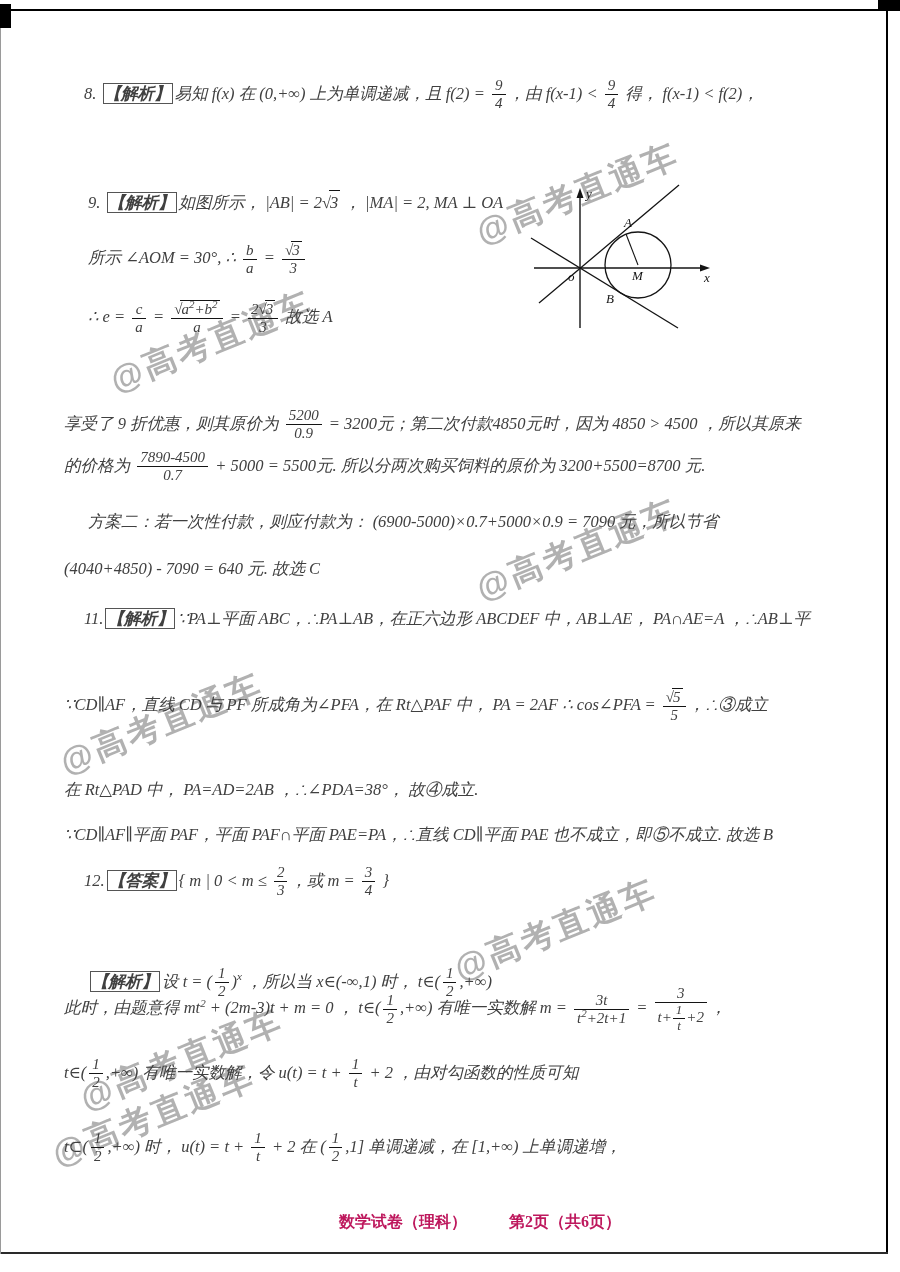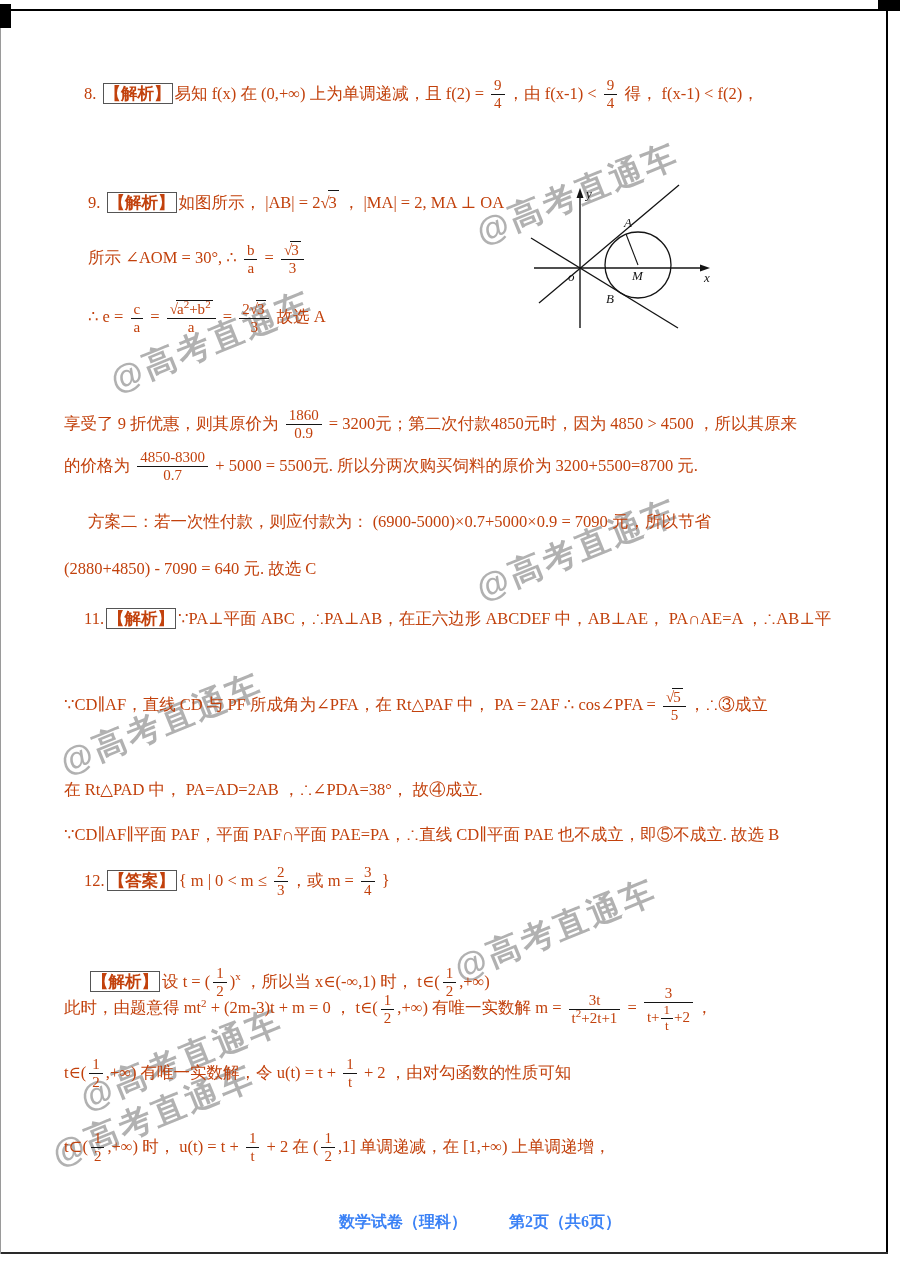--- a/index.html
+++ b/index.html
@@ -17,21 +17,21 @@
       font-size:33px;font-weight:700;letter-spacing:3px;white-space:nowrap;
       color:rgba(100,100,100,0.50);transform:rotate(-22deg);transform-origin:left center;}
   .wm1{left:478px;top:212px;}
   .wm2{left:112px;top:360px;}
   .wm3{left:478px;top:568px;}
   .wm4{left:62px;top:742px;}
   .wm5{left:456px;top:948px;}
   .wm6{left:82px;top:1078px;}
   .wm7{left:54px;top:1134px;}
   
-  .ln{position:absolute;left:64px;right:26px;font-size:16.5px;line-height:1.5;color:#c2410c;}
+  .ln{position:absolute;left:64px;right:26px;font-size:16.5px;line-height:1.5;color:#404040;font-style:italic;}
   .ln-p8l1{top:77px;left:84px;}
   .ln-p8l2{top:142px;}
   .ln-p9l1{top:190px;left:88px;}
   .ln-p9l2{top:241px;left:88px;}
   .ln-p9l3{top:300px;left:88px;}
   .ln-p10l1{top:379px;left:84px;}
   .ln-p10l2{top:407px;}
   .ln-p10l3{top:449px;}
   .ln-p10l4{top:510px;left:88px;}
   .ln-p10l5{top:557px;}
@@ -55,21 +55,21 @@
   .sqrt{display:inline-block;white-space:nowrap;}
   .sqrt .rad{display:inline-block;}
   .sqrt .vinc{display:inline-block;border-top:1.3px solid #141414;padding:0 2px 0 1px;margin-left:-2px;}
   sup{font-size:11px;line-height:0;}
   
   .fig{position:absolute;left:528px;top:182px;}
   .fig line, .fig circle{stroke:#141414;fill:none;}
   .flbl{font-family:"Liberation Serif","DejaVu Serif",serif;font-size:13px;font-style:italic;fill:#141414;}
   
   .footer{position:absolute;left:0;right:0;top:1212px;text-align:center;
-          font-size:16px;font-weight:700;color:#3b82f6;padding-left:60px;}
+          font-size:16px;font-weight:700;color:#be185d;padding-left:60px;}
   .fgap{display:inline-block;width:42px;}
 </style>
 </head>
 <body>
 
 <div class="page">
 
   <div class="b-top"></div>
   <div class="b-right"></div>
   <div class="b-bottom"></div>
@@ -82,24 +82,24 @@
   <div class="wm wm3">@高考直通车</div>
   <div class="wm wm4">@高考直通车</div>
   <div class="wm wm5">@高考直通车</div>
   <div class="wm wm6">@高考直通车</div>
   <div class="wm wm7">@高考直通车</div>
 
   <div class="ln ln-p8l1">8. <span class="tag">【解析】</span>易知 f(x) 在 (0,+∞) 上为单调递减，且 f(2) = <span class="frac"><span class="num">9</span><span class="den">4</span></span>，由 f(x-1) &lt; <span class="frac"><span class="num">9</span><span class="den">4</span></span> 得， f(x-1) &lt; f(2)，</div>
   <div class="ln ln-p9l1">9. <span class="tag">【解析】</span>如图所示， |AB| = 2<span class="sqrt"><span class="rad">√</span><span class="vinc">3</span></span> ， |MA| = 2, MA ⊥ OA</div>
   <div class="ln ln-p9l2">所示 ∠AOM = 30°, ∴ <span class="frac"><span class="num">b</span><span class="den">a</span></span> = <span class="frac"><span class="num"><span class="sqrt"><span class="rad">√</span><span class="vinc">3</span></span></span><span class="den">3</span></span></div>
   <div class="ln ln-p9l3">∴ e = <span class="frac"><span class="num">c</span><span class="den">a</span></span> = <span class="frac"><span class="num"><span class="sqrt"><span class="rad">√</span><span class="vinc">a<sup>2</sup>+b<sup>2</sup></span></span></span><span class="den">a</span></span> = <span class="frac"><span class="num">2<span class="sqrt"><span class="rad">√</span><span class="vinc">3</span></span></span><span class="den">3</span></span>  故选 A</div>
-  <div class="ln ln-p10l2">享受了 9 折优惠，则其原价为 <span class="frac"><span class="num">1860</span><span class="den">0.9</span></span> = 3200元；第二次付款4850元时，因为 4850 &gt; 4500 ，所以其原来</div>
-  <div class="ln ln-p10l3">的价格为 <span class="frac"><span class="num">4850-8300</span><span class="den">0.7</span></span> + 5000 = 5500元. 所以分两次购买饲料的原价为 3200+5500=8700 元.</div>
+  <div class="ln ln-p10l2">享受了 9 折优惠，则其原价为 <span class="frac"><span class="num">5200</span><span class="den">0.9</span></span> = 3200元；第二次付款4850元时，因为 4850 &gt; 4500 ，所以其原来</div>
+  <div class="ln ln-p10l3">的价格为 <span class="frac"><span class="num">7890-4500</span><span class="den">0.7</span></span> + 5000 = 5500元. 所以分两次购买饲料的原价为 3200+5500=8700 元.</div>
   <div class="ln ln-p10l4">方案二：若一次性付款，则应付款为： (6900-5000)×0.7+5000×0.9 = 7090 元，所以节省</div>
-  <div class="ln ln-p10l5">(2880+4850) - 7090 = 640 元. 故选 C</div>
+  <div class="ln ln-p10l5">(4040+4850) - 7090 = 640 元. 故选 C</div>
   <div class="ln ln-p11l1">11.<span class="tag">【解析】</span>∵PA⊥平面 ABC，∴PA⊥AB，在正六边形 ABCDEF 中，AB⊥AE， PA∩AE=A ，∴AB⊥平</div>
   <div class="ln ln-p11l4">∵CD∥AF，直线 CD 与 PF 所成角为∠PFA，在 Rt△PAF 中， PA = 2AF ∴ cos∠PFA = <span class="frac"><span class="num"><span class="sqrt"><span class="rad">√</span><span class="vinc">5</span></span></span><span class="den">5</span></span>，∴③成立</div>
   <div class="ln ln-p11l5">在 Rt△PAD 中， PA=AD=2AB ，∴∠PDA=38°， 故④成立.</div>
   <div class="ln ln-p11l6">∵CD∥AF∥平面 PAF，平面 PAF∩平面 PAE=PA，∴直线 CD∥平面 PAE 也不成立，即⑤不成立. 故选 B</div>
   <div class="ln ln-p12l1">12.<span class="tag">【答案】</span>{ m | 0 &lt; m ≤ <span class="frac"><span class="num">2</span><span class="den">3</span></span>，或 m = <span class="frac"><span class="num">3</span><span class="den">4</span></span> }</div>
   <div class="ln ln-p12l2"><span class="tag">【解析】</span>设 t = (<span class="frac"><span class="num">1</span><span class="den">2</span></span>)<sup>x</sup> ，所以当 x∈(-∞,1) 时， t∈(<span class="frac"><span class="num">1</span><span class="den">2</span></span>,+∞)</div>
   <div class="ln ln-p12l3">此时，由题意得 mt<sup>2</sup> + (2m-3)t + m = 0 ， t∈(<span class="frac"><span class="num">1</span><span class="den">2</span></span>,+∞) 有唯一实数解 m = <span class="frac"><span class="num">3t</span><span class="den">t<sup>2</sup>+2t+1</span></span> = <span class="frac"><span class="num">3</span><span class="den">t+<span class="frac"><span class="num">1</span><span class="den">t</span></span>+2</span></span>，</div>
   <div class="ln ln-p12l4">t∈(<span class="frac"><span class="num">1</span><span class="den">2</span></span>,+∞) 有唯一实数解，令 u(t) = t + <span class="frac"><span class="num">1</span><span class="den">t</span></span> + 2 ，由对勾函数的性质可知</div>
   <div class="ln ln-p12l5">t⊂(<span class="frac"><span class="num">1</span><span class="den">2</span></span>,+∞) 时， u(t) = t + <span class="frac"><span class="num">1</span><span class="den">t</span></span> + 2 在 (<span class="frac"><span class="num">1</span><span class="den">2</span></span>,1] 单调递减，在 [1,+∞) 上单调递增，</div>
 

